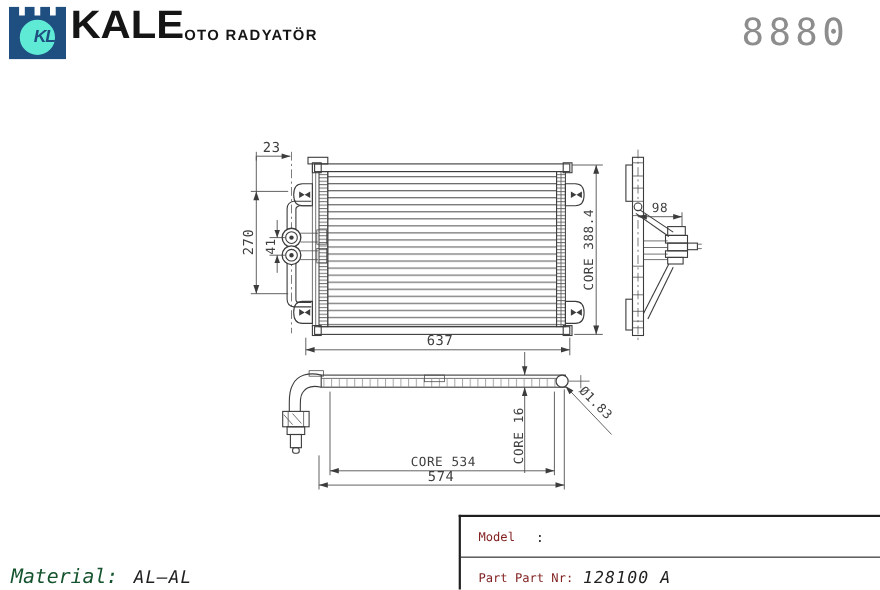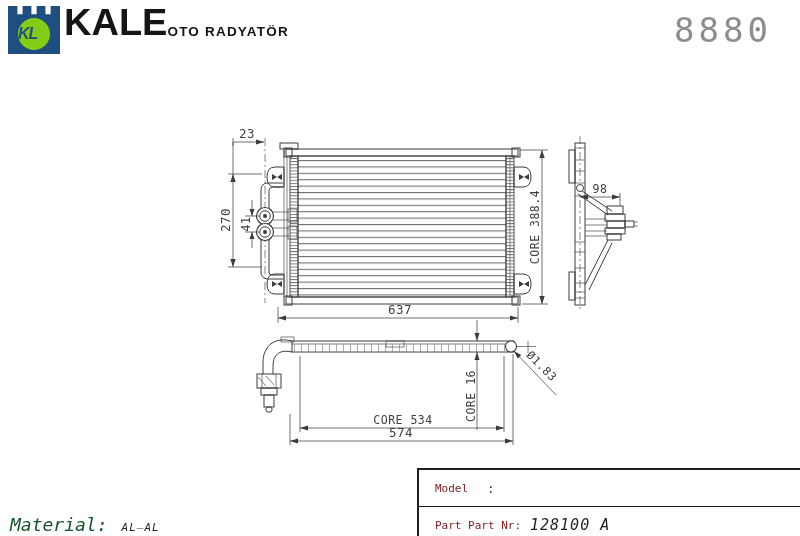--- a/index.html
+++ b/index.html
@@ -3,22 +3,22 @@
 <meta charset="utf-8">
 <style>
   html,body{margin:0;padding:0;background:#ffffff;}
   body{position:relative;width:800px;height:536px;overflow:hidden;
        font-family:"DejaVu Sans Mono",monospace;color:#3c3c3c;}
 
   
   .logo{position:absolute;left:8px;top:6px;display:flex;align-items:flex-start;gap:4px;}
   .castle{position:relative;width:52px;height:48px;background:#1e4f80;
           clip-path:polygon(0 100%,0 0,18% 0,18% 17%,28% 17%,28% 0,45% 0,45% 17%,55% 17%,55% 0,72% 0,72% 17%,82% 17%,82% 0,100% 0,100% 100%);}
-  .kl-circle{position:absolute;left:7px;top:9px;width:32px;height:32px;background:#84cc16;
-             border:3px solid #1e4f80;border-radius:50%;display:flex;align-items:center;justify-content:flex-start;}
+  .kl-circle{position:absolute;left:7px;top:9px;width:32px;height:32px;background:#5eead4;
+             border:3px solid #1e4f80;border-radius:50%;display:flex;align-items:center;justify-content:flex-end;}
   .kl-circle span{font-family:"Liberation Sans",sans-serif;font-weight:bold;font-style:italic;
                   font-size:16px;color:#1e4f80;letter-spacing:-1px;}
   .brand-text{display:flex;flex-direction:row;line-height:1;}
   .brand-name{font-family:"Liberation Sans",sans-serif;font-weight:bold;font-size:38px;
               color:#151515;letter-spacing:0px;margin-top:-2px;transform:scaleY(0.95);}
   .brand-sub{font-family:"Liberation Sans",sans-serif;font-weight:bold;font-size:13.5px;
              color:#151515;letter-spacing:1.2px;margin-top:19px;}
   .drawing-number{position:absolute;right:28px;top:10px;font-size:34px;font-weight:normal;
                   color:#8d8d8d;letter-spacing:4px;}
 
@@ -28,21 +28,21 @@
   .thin{fill:none;stroke:#4a4a4a;stroke-width:0.7;}
   .dim{fill:none;stroke:#4c4c4c;stroke-width:0.8;}
   .cl{fill:none;stroke:#555;stroke-width:0.7;stroke-dasharray:8 3 2 3;}
   .ar{fill:#3c3c3c;stroke:none;}
   .dimtxt{fill:#3f3f3f;font-family:"DejaVu Sans Mono",monospace;font-size:11.5px;letter-spacing:0.5px;}
   .dimtxt.big{font-size:12.5px;}
 
   
   .material{position:absolute;left:10px;top:514px;display:flex;align-items:baseline;}
   .material .lab{font-size:18px;color:#14532d;font-style:italic;}
-  .material .val{font-size:11px;font-style:italic;color:#1f1f1f;margin-left:14px;letter-spacing:1px;}
+  .material .val{font-size:16px;font-style:italic;color:#1f1f1f;margin-left:14px;letter-spacing:1px;}
   .spec-table{position:absolute;left:417px;top:468px;width:383px;height:68px;
               border-top:2px solid #1f1f1f;border-left:2px solid #1f1f1f;border-bottom:1px solid #1f1f1f;}
   .spec-row{position:relative;height:36px;display:flex;align-items:center;}
   .spec-row.first{border-bottom:1.5px solid #1f1f1f;}
   .spec-row .lab{position:absolute;left:16px;font-size:11px;color:#7f1d1d;white-space:pre;}
   .spec-row .sep{position:absolute;left:68px;font-size:12.5px;color:#2e2e2e;}
   .spec-row .val{position:absolute;left:111px;font-size:15px;font-style:italic;color:#1f1f1f;letter-spacing:1px;white-space:pre;}
 </style>
 </head>
 <body>

